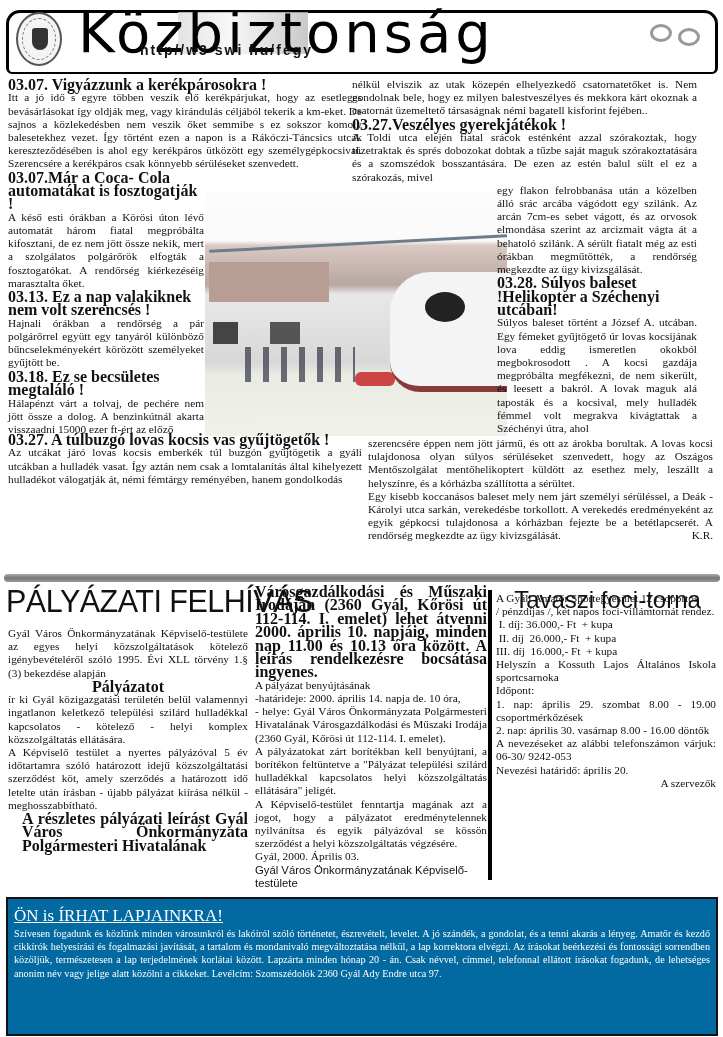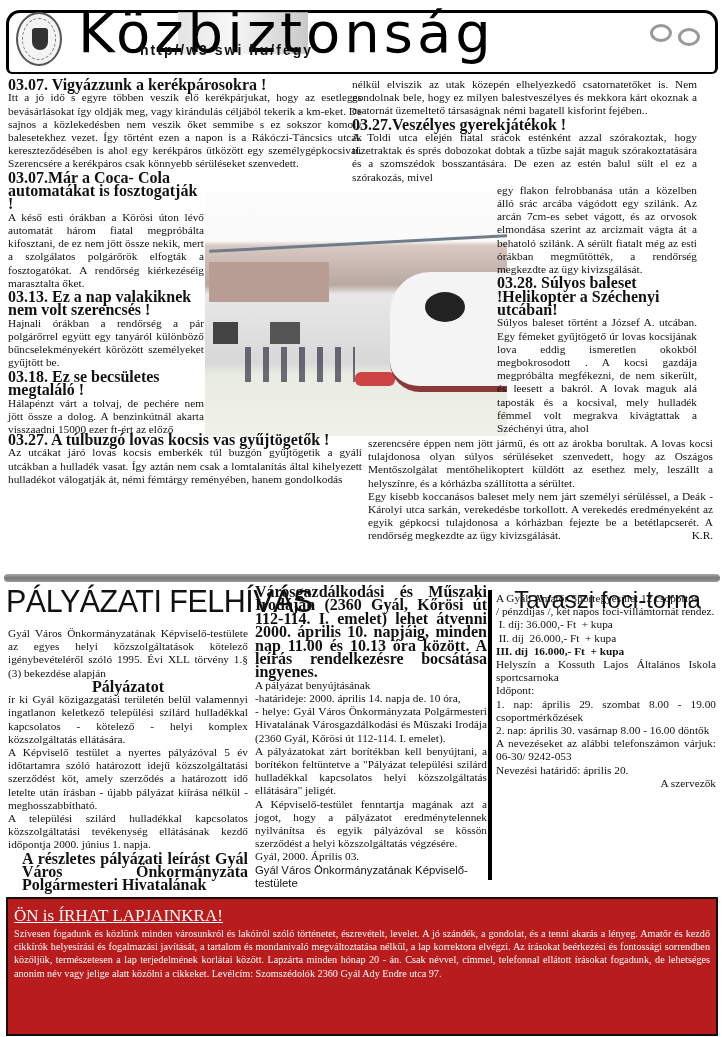--- a/index.html
+++ b/index.html
@@ -47,21 +47,21 @@
   #paly-col2 { left: 255px; top: 585px; width: 232px; }
   #vbar { left: 488px; top: 590px; width: 4px; height: 290px; background: #000; }
 
   
   #foci-title { left: 500px; top: 584px; width: 215px; font-family: "Liberation Sans", sans-serif; font-size: 24px; line-height: 32px; text-align: center; }
   #foci-body { left: 496px; top: 592px; width: 220px; }
   .center { text-align: center; }
   .right { text-align: right; }
 
   
-  #onbox { left: 6px; top: 897px; width: 712px; height: 139px; background: #b91c1c; border: 2px solid #111; color: #fff; padding: 6px 6px; }
+  #onbox { left: 6px; top: 897px; width: 712px; height: 139px; background: #0369a1; border: 2px solid #111; color: #fff; padding: 6px 6px; }
   #onbox-title { font-size: 17px; line-height: 22px; text-decoration: underline; text-decoration-thickness: 1px; font-family: "Liberation Serif", serif; }
   #onbox-body { font-size: 10.2px; line-height: 13.2px; text-align: justify; }
 </style>
 </head>
 <body>
 
 <div id="masthead" class="abs"></div>
 <div id="seal" class="abs">
     <div class="ring"></div>
     <div class="shield"></div>
@@ -122,42 +122,41 @@
 </div>
 
 <div id="divider" class="abs"></div>
 
 <div id="paly-title" class="abs">PÁLYÁZATI FELHÍVÁS</div>
 <div id="paly-col1" class="abs">
   <div class="txt">Gyál Város Önkormányzatának Képviselő-testülete az egyes helyi közszolgáltatások kötelező igénybevételéről szóló 1995. Évi XLL törvény 1.§ (3) bekezdése alapján</div>
   <div class="h center">Pályázatot</div>
   <div class="txt">ír ki Gyál közigazgatási területén belül valamennyi ingatlanon keletkező települési szilárd hulladékkal kapcsolatos - kötelező - helyi komplex közszolgáltatás ellátására.</div>
   <div class="txt">A Képviselő testület a nyertes pályázóval 5 év időtartamra szóló határozott idejű közszolgáltatási szerződést köt, amely szerződés a határozott idő letelte után írásban - újabb pályázat kiírása nélkül - meghosszabbítható.</div>
-  <div class="txt">A települési szilárd hulladékkal kapcsolatos közszolgáltatási tevékenység ellátásának kezdő időpontja 2000. június 1. napja.</div>
   <div class="h" style="text-align:justify;margin-left:14px;">A részletes pályázati leírást Gyál Város Önkormányzata Polgármesteri Hivatalának</div>
 </div>
 <div id="paly-col2" class="abs">
   <div class="h" style="text-align:justify;">Városgazdálkodási és Műszaki Irodáján (2360 Gyál, Kőrösi út 112-114. I. emelet) lehet átvenni 2000. április 10. napjáig, minden nap 11.00 és 10.13 óra között. A leírás rendelkezésre bocsátása ingyenes.</div>
   <div class="txt">A pályázat benyújtásának</div>
   <div class="txt">-határideje: 2000. április 14. napja de. 10 óra,</div>
   <div class="txt">- helye: Gyál Város Önkormányzata Polgármesteri Hivatalának Városgazdálkodási és Műszaki Irodája (2360 Gyál, Kőrösi út 112-114. I. emelet).</div>
   <div class="txt">A pályázatokat zárt borítékban kell benyújtani, a borítékon feltüntetve a "Pályázat települési szilárd hulladékkal kapcsolatos helyi közszolgáltatás ellátására" jeligét.</div>
   <div class="txt">A Képviselő-testület fenntartja magának azt a jogot, hogy a pályázatot eredménytelennek nyilvánítsa és egyik pályázóval se kössön szerződést a helyi közszolgáltatás végzésére.</div>
   <div class="txt">Gyál, 2000. Április 03.</div>
   <div class="txt" style="font-family:'Liberation Sans',sans-serif;text-align:left;">Gyál Város Önkormányzatának Képviselő-testülete</div>
 </div>
 <div id="vbar" class="abs"></div>
 
 <div id="foci-title" class="abs">Tavaszi foci-torna</div>
 <div id="foci-body" class="abs">
   <div class="txt">A Gyáli Amatőr Sportegyesület 12 csoportos</div>
   <div class="txt">/ pénzdíjas /, két napos foci-villámtornát rendez.</div>
   <div class="txt" style="white-space:pre;"> I. díj: 36.000,- Ft  + kupa</div>
   <div class="txt" style="white-space:pre;"> II. díj  26.000,- Ft  + kupa</div>
-  <div class="txt" style="white-space:pre;font-weight:bold;">III. díj  16.000,- Ft  + kupa</div>
+  <div class="txt" style="white-space:pre;">III. díj  16.000,- Ft  + kupa</div>
   <div class="txt">Helyszín a Kossuth Lajos Általános Iskola sportcsarnoka</div>
   <div class="txt">Időpont:</div>
   <div class="txt">1. nap: április 29. szombat  8.00 - 19.00 csoportmérkőzések</div>
   <div class="txt">2. nap: április 30. vasárnap 8.00 - 16.00 döntők</div>
   <div class="txt">A nevezéseket az alábbi telefonszámon várjuk: 06-30/ 9242-053</div>
   <div class="txt">Nevezési határidő: április 20.</div>
   <div class="txt right">A szervezők</div>
 </div>
 
 <div id="onbox" class="abs">

